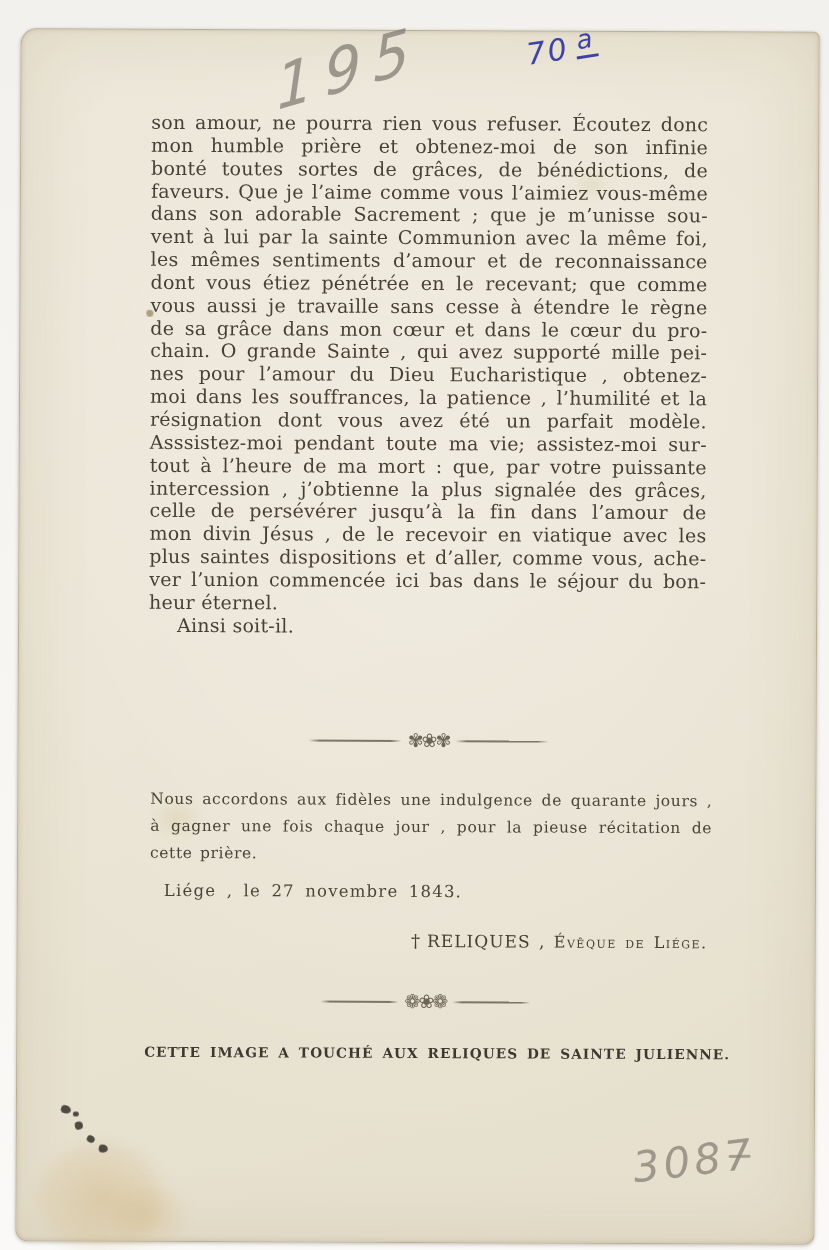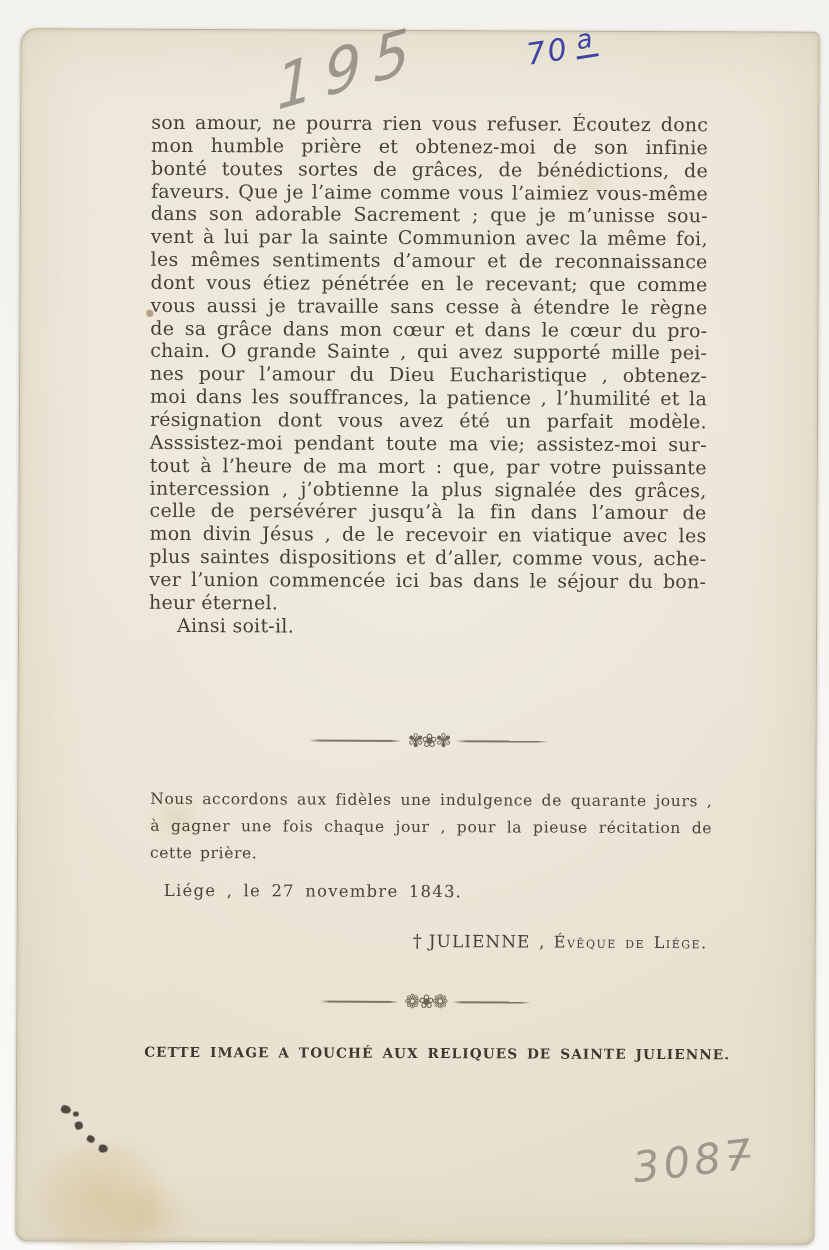--- a/index.html
+++ b/index.html
@@ -156,21 +156,21 @@
 
   <div class="indulgence">
     <div class="il j">Nous accordons aux fidèles une indulgence de quarante jours ,</div>
     <div class="il j">à gagner une fois chaque jour , pour la pieuse récitation de</div>
     <div class="il">cette prière.</div>
   </div>
 
   <div class="dateline">Liége , le 27 novembre 1843.</div>
 
   <div class="signature">
-    <span class="cross">†</span><span>JULIENNE ,</span>
+    <span class="cross">†</span><span>RELIQUES ,</span>
     <span class="title">Évêque de Liége.</span>
   </div>
 
   <div class="divider" id="divider-bottom">
     <span class="rule"></span>
     <span class="orn">❁❀❁</span>
     <span class="rule"></span>
   </div>
 
   <div class="relic-line">CETTE IMAGE A TOUCHÉ AUX RELIQUES DE SAINTE JULIENNE.</div>

